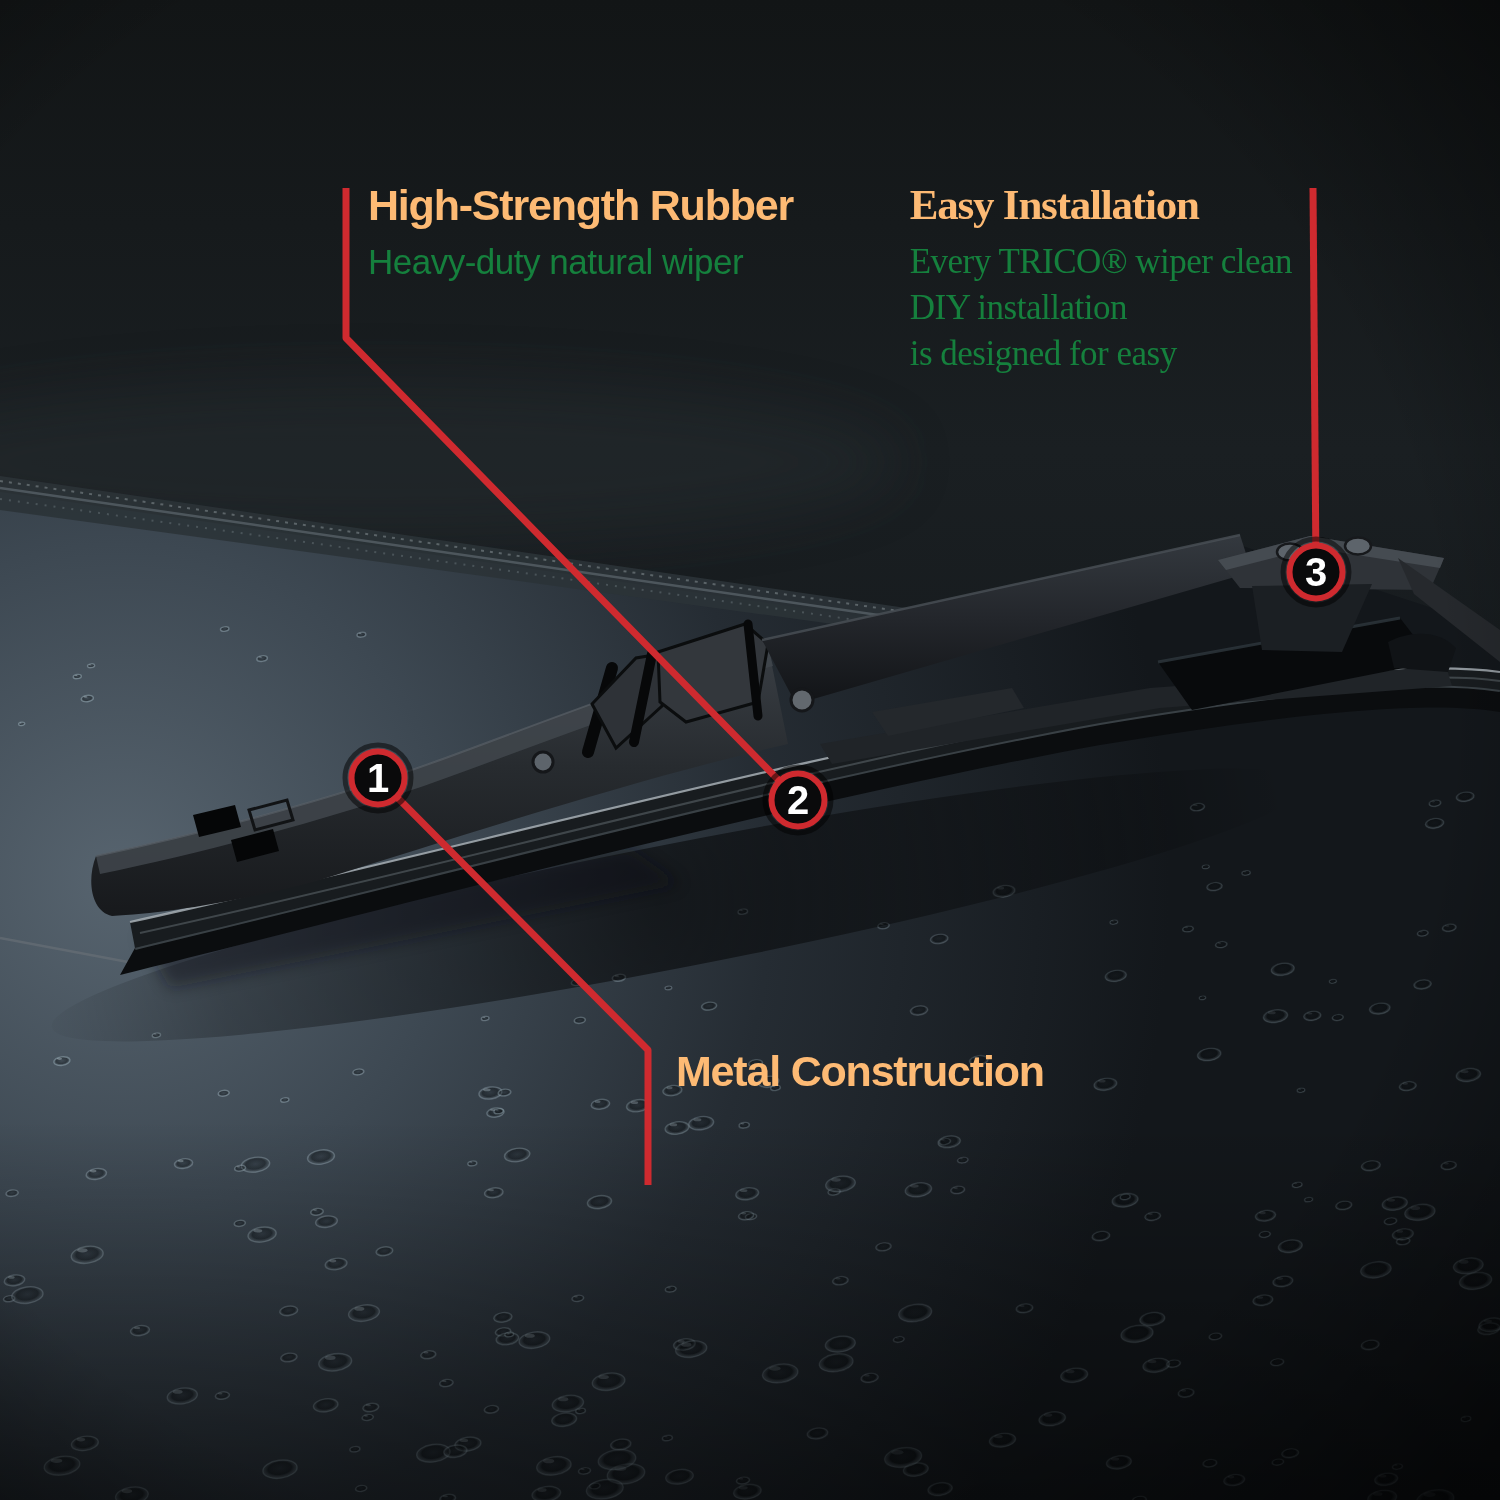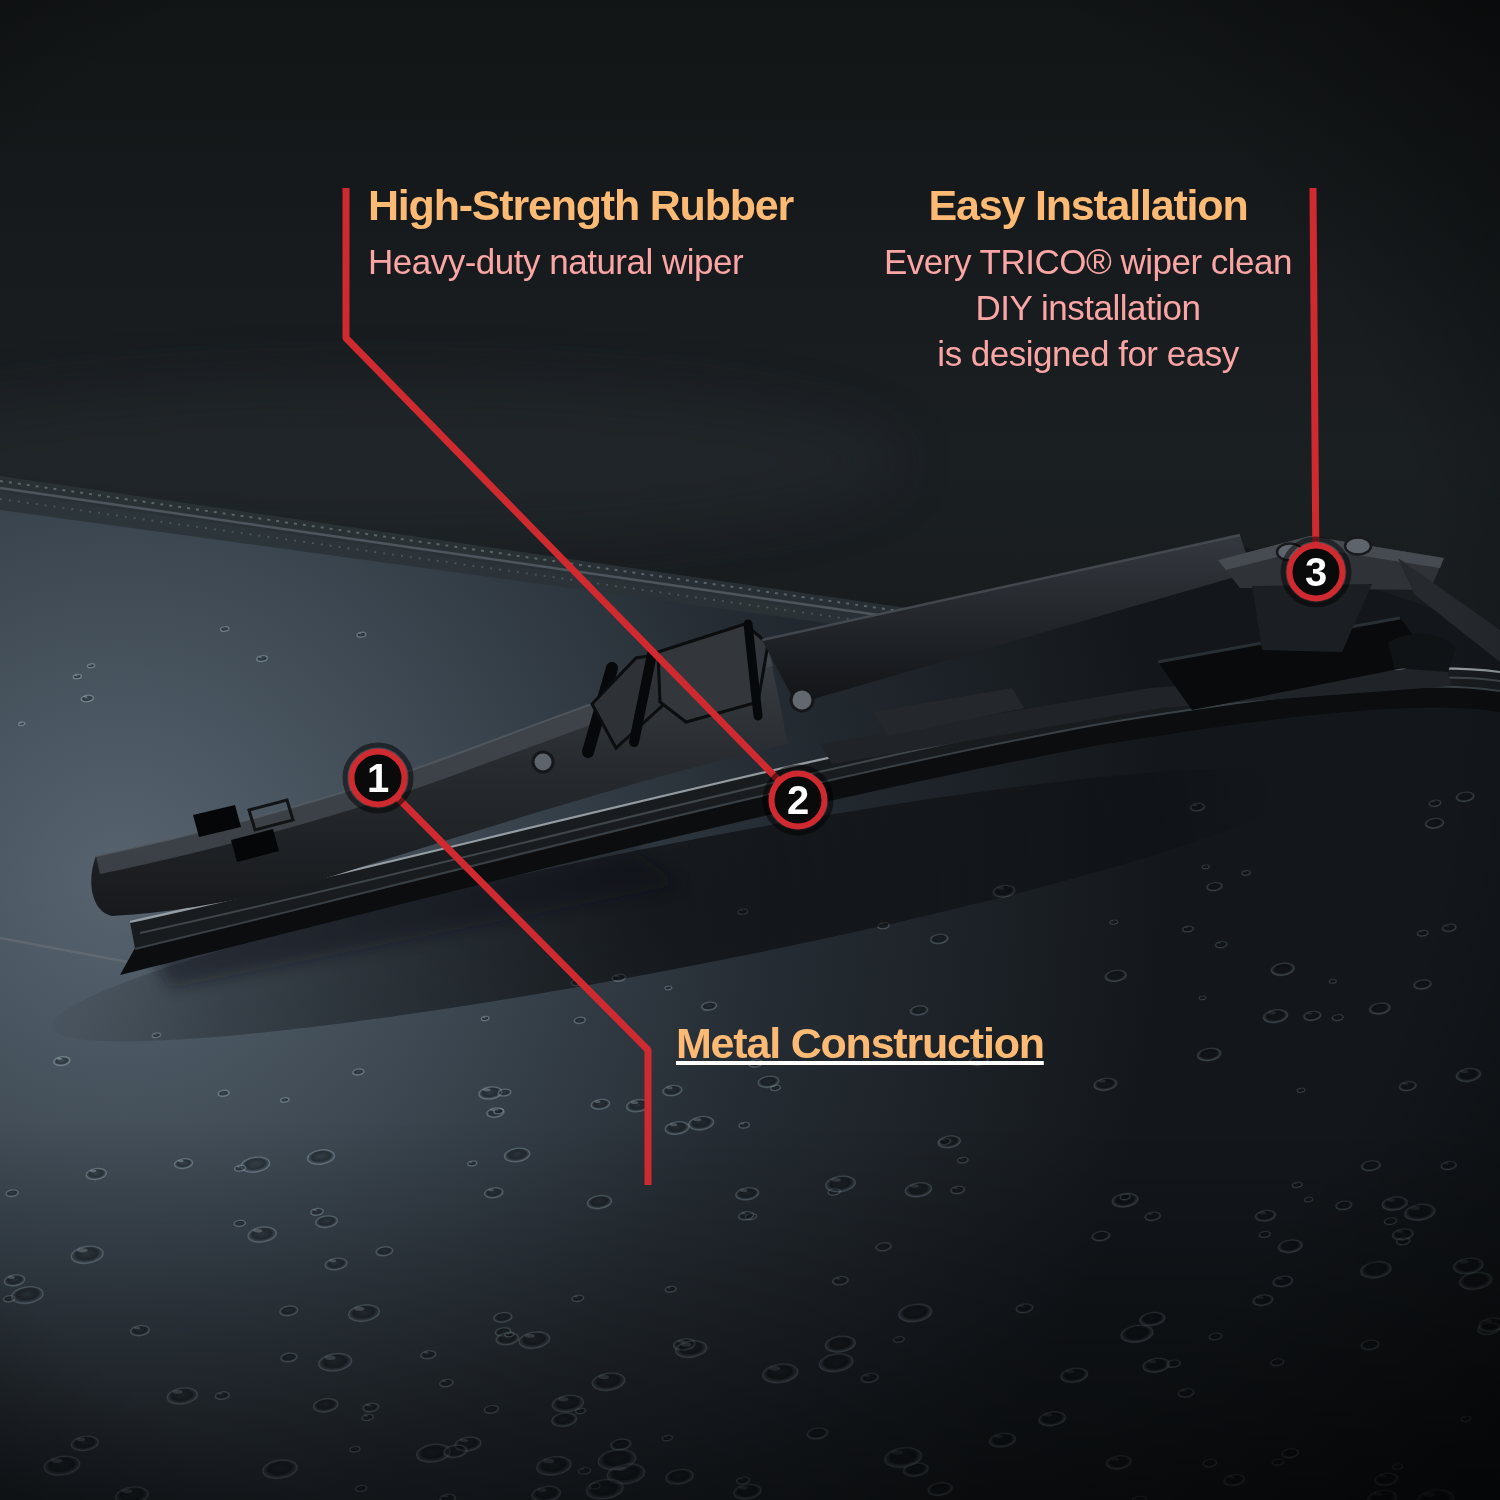--- a/index.html
+++ b/index.html
@@ -2,22 +2,22 @@
 <html><head>
 <meta charset="utf-8">
 <style>
   html,body{margin:0;padding:0;background:#000;}
   .stage{position:relative;width:1500px;height:1500px;overflow:hidden;
          background:#0b0e10;font-family:"Liberation Sans",sans-serif;}
   .art{position:absolute;left:0;top:0;width:1500px;height:1500px;display:block;}
   .callout{position:absolute;color:#fff;}
   .callout-title{font-size:43px;font-weight:700;letter-spacing:-1.2px;line-height:1.08;color:#fdba74;}
   .callout-sub{margin-top:11px;font-size:35px;font-weight:400;letter-spacing:-0.5px;
-               line-height:46px;color:#fca5a5;}
-  .align-right{text-align:center;}
+               line-height:46px;color:#15803d;}
+  .align-right{text-align:left;font-family:Liberation Serif, serif;}
   .badge-num{font-family:"Liberation Sans",sans-serif;font-weight:700;}
 </style>
 </head>
 <body>
 
 <div class="stage">
 
 <svg class="art" viewBox="0 0 1500 1500">
   <defs>
     <linearGradient id="bgGrad" x1="0" y1="0" x2="0" y2="1">
@@ -493,19 +493,19 @@
 
 <div class="callout align-right" style="right:208px;top:182px;">
   <div class="callout-title">Easy Installation</div>
   <div class="callout-sub">
     <div>Every TRICO® wiper clean</div>
     <div>DIY installation</div>
     <div>is designed for easy</div>
   </div>
 </div>
 
-<div class="callout" style="left:676px;top:1020px;text-decoration:underline;">
+<div class="callout" style="left:676px;top:1048px;">
   <div class="callout-title">Metal Construction</div>
   <div class="callout-sub">
   </div>
 </div>
 
 </div>
 
 </body></html>

